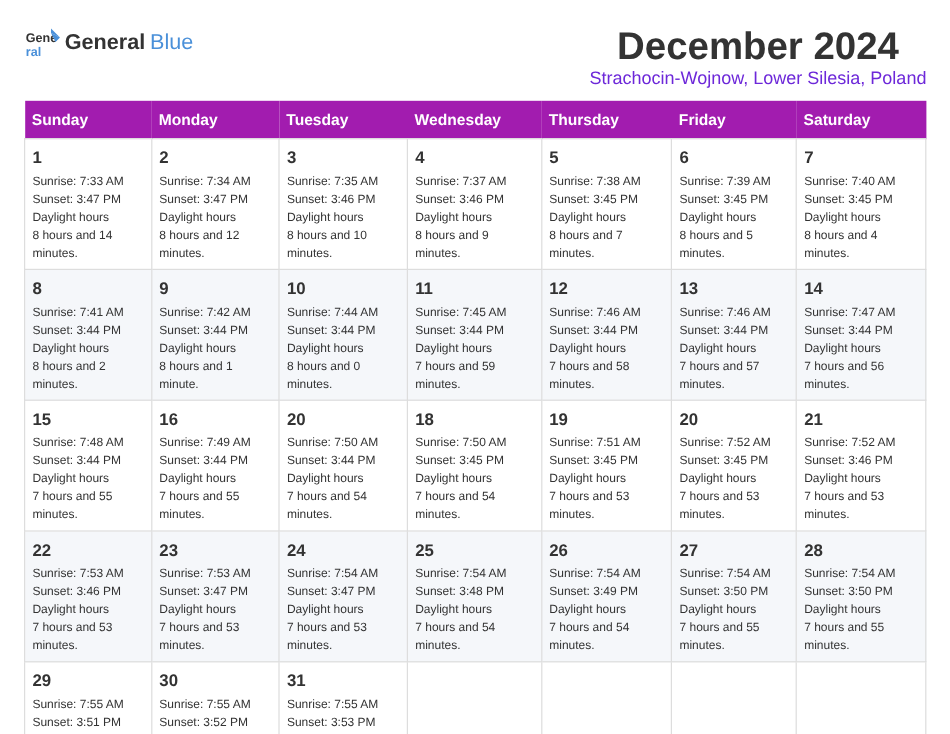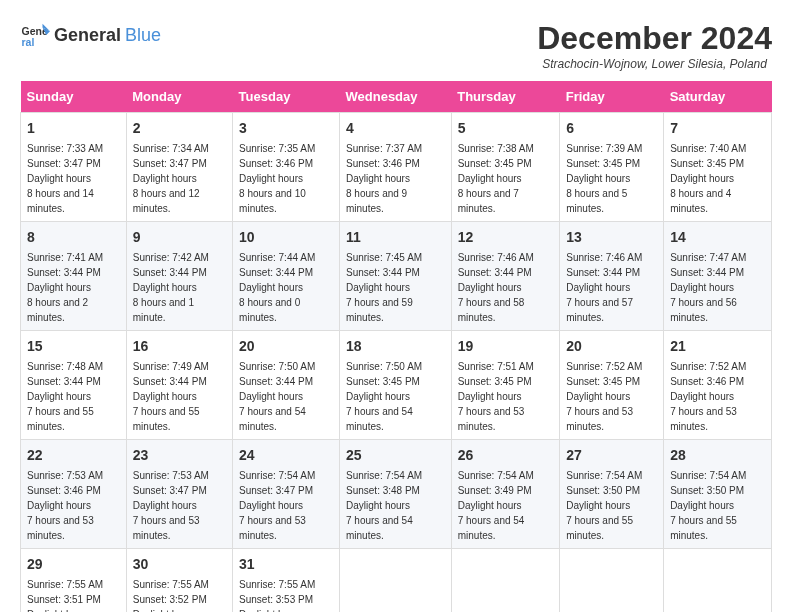--- a/index.html
+++ b/index.html
@@ -37,31 +37,30 @@
     }
     .title-section {
       text-align: center;
     }
     .main-title {
       font-size: 32px;
       font-weight: bold;
       color: #333;
     }
     .subtitle {
-      font-size: 12px;
-      color: #404040;
-      font-style: italic;
+      font-size: 15px;
+      color: #6d28d9;
     }
     table {
       width: 100%;
       border-collapse: collapse;
       font-size: 11px;
     }
     thead tr th {
-      background-color: #ec4899;
+      background-color: #a21caf;
       color: #fff;
       padding: 8px 6px;
       text-align: left;
       font-size: 13px;
       font-weight: bold;
     }
     tbody tr td {
       border: 1px solid #ddd;
       vertical-align: top;
       padding: 5px 6px;

